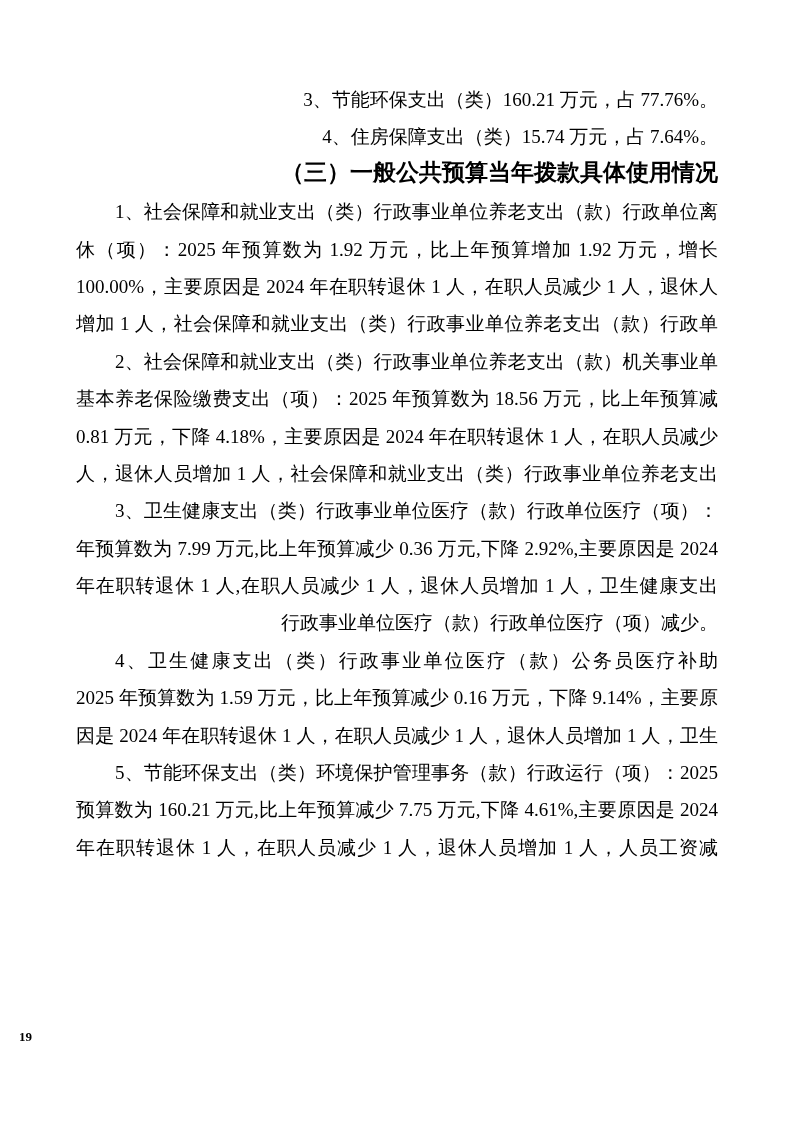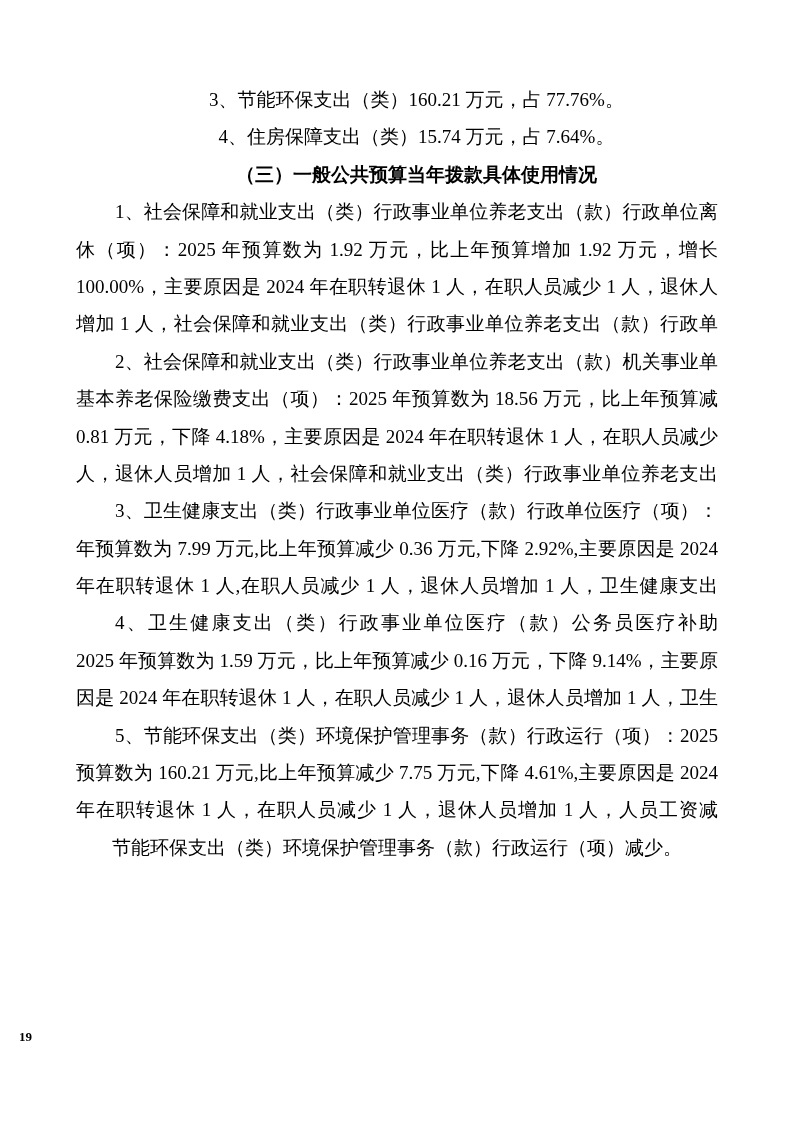--- a/index.html
+++ b/index.html
@@ -21,32 +21,33 @@
     position: absolute;
     left: 76px;
     top: 81px;
     width: 642px;
   }
   .line {
     height: 37.4px;
     line-height: 37.4px;
     font-size: 19px;
     overflow: hidden;
-    text-align: center;
+    text-align: right;
   }
   .just {
     text-align: justify;
     text-align-last: justify;
   }
   .indent {
     padding-left: 39px;
   }
   .heading {
     font-weight: bold;
-    font-size: 19px;
+    font-size: 23px;
+    font-family: Liberation Mono, monospace;
   }
   .pagenum {
     position: absolute;
     left: 0;
     width: 100%;
     top: 1027px;
     text-align: left;
     font-size: 13px;
     font-weight: bold;
     line-height: 20px;
@@ -70,26 +71,26 @@
     <div class="line just">增加 1 人，社会保障和就业支出（类）行政事业单位养老支出（款）行政单位</div>
 
     <div class="line indent just">2、社会保障和就业支出（类）行政事业单位养老支出（款）机关事业单位</div>
     <div class="line just">基本养老保险缴费支出（项）：2025 年预算数为 18.56 万元，比上年预算减少</div>
     <div class="line just">0.81 万元，下降 4.18%，主要原因是 2024 年在职转退休 1 人，在职人员减少 1</div>
     <div class="line just">人，退休人员增加 1 人，社会保障和就业支出（类）行政事业单位养老支出（款）</div>
 
     <div class="line indent just">3、卫生健康支出（类）行政事业单位医疗（款）行政单位医疗（项）：2025</div>
     <div class="line just">年预算数为 7.99 万元,比上年预算减少 0.36 万元,下降 2.92%,主要原因是 2024</div>
     <div class="line just">年在职转退休 1 人,在职人员减少 1 人，退休人员增加 1 人，卫生健康支出（类）</div>
+    <div class="line">行政事业单位医疗（款）行政单位医疗（项）减少。</div>
 
     <div class="line indent just">4、卫生健康支出（类）行政事业单位医疗（款）公务员医疗补助（项）：</div>
     <div class="line just">2025 年预算数为 1.59 万元，比上年预算减少 0.16 万元，下降 9.14%，主要原</div>
     <div class="line just">因是 2024 年在职转退休 1 人，在职人员减少 1 人，退休人员增加 1 人，卫生健</div>
 
     <div class="line indent just">5、节能环保支出（类）环境保护管理事务（款）行政运行（项）：2025 年</div>
     <div class="line just">预算数为 160.21 万元,比上年预算减少 7.75 万元,下降 4.61%,主要原因是 2024</div>
     <div class="line just">年在职转退休 1 人，在职人员减少 1 人，退休人员增加 1 人，人员工资减少，</div>
-    <div class="line">节能环保支出（类）环境保护管理事务（款）行政运行（项）减少。</div>
 
   </div>
 
   <div class="pagenum">19</div>
 </div>
 
 </body></html>

